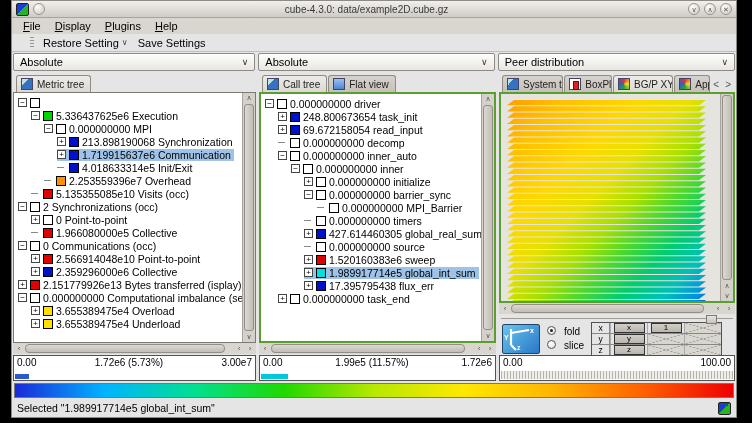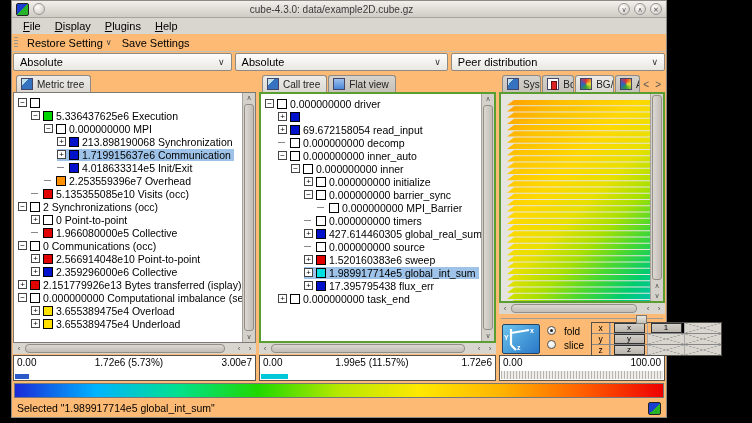--- a/index.html
+++ b/index.html
@@ -1,39 +1,39 @@
 <!DOCTYPE html>
 <html><head>
 <meta charset="utf-8">
 <style>
   html,body{margin:0;padding:0;}
   body{width:752px;height:423px;background:#000;position:relative;
        font-family:"Liberation Sans",sans-serif;color:#000;overflow:hidden;}
-  .window{position:absolute;left:11px;top:0;width:656px;height:418px;
-          background:#fdba74;border:1px solid #8f8b84;box-sizing:border-box;
+  .window{position:absolute;left:11px;top:0;width:726px;height:418px;
+          background:#e5e5e5;border:1px solid #8f8b84;box-sizing:border-box;
           display:flex;flex-direction:column;}
   
   .titlebar{height:16px;flex:none;display:flex;align-items:center;
             background:linear-gradient(#f2f0ec,#cfcbc5);border-bottom:1px solid #a8a49d;
             font-size:10px;padding:0 4px;gap:4px;}
   .applogo{width:11px;height:11px;border-radius:2px;flex:none;
            background:linear-gradient(135deg,#1a3fd0 0 50%,#28b428 50% 100%);
            border:1px solid #222;}
   .tb-circle{width:10px;height:10px;border-radius:50%;flex:none;
              background:radial-gradient(circle at 35% 30%,#fdfdfc,#c9c5bf);
              border:1px solid #9a968f;display:flex;align-items:center;justify-content:center;
              font-size:7px;color:#555;line-height:1;}
   .title-text{flex:1;text-align:center;color:#3a3a3a;white-space:nowrap;overflow:hidden;}
   
   .menubar{height:16px;flex:none;display:flex;align-items:center;font-size:11px;
            background:#d9d5cf;padding-left:4px;}
   .menu-item{padding:0 7px;cursor:default;}
   
   .toolbar{height:17px;flex:none;display:flex;align-items:center;font-size:11px;
-           border-bottom:1px solid #c2beb8;padding-left:2px;gap:2px;}
+           border-bottom:1px solid #c2beb8;padding-left:18px;gap:2px;}
   .tool-handle{width:4px;height:12px;margin-right:3px;
     background:repeating-linear-gradient(#9a968f 0 1px,transparent 1px 3px);}
   .toolbtn{padding:0 4px;display:flex;align-items:center;gap:3px;}
   .dd-arrow{font-size:8px;color:#444;}
   
   .comborow{height:21px;flex:none;display:flex;gap:3px;padding:1px 1px 2px 1px;box-sizing:border-box;}
   .combo{height:18px;box-sizing:border-box;border:1px solid #8f8b84;border-radius:2px;
          background:linear-gradient(#fdfdfc,#e9e7e2);display:flex;align-items:center;
          font-size:11px;padding:0 6px;}
   .combo span.lbl{flex:1;}
@@ -370,20 +370,21 @@
                 <span class="exp">−</span>
                 <span class="sq" style="background: rgb(255, 255, 255);"></span>
                 <span>0.000000000 driver</span>
               </span>
             </div>
             <div class="trow">
               <span style="width: 13px; flex: 0 0 auto;"></span>
               <span class="rowbody">
                 <span class="exp">+</span>
                 <span class="sq" style="background: rgb(0, 17, 204);"></span>
+                <span>248.800673654 task_init</span>
               </span>
             </div>
             <div class="trow">
               <span style="width: 13px; flex: 0 0 auto;"></span>
               <span class="rowbody">
                 <span class="exp">+</span>
                 <span class="sq" style="background: rgb(0, 17, 204);"></span>
                 <span>69.672158054 read_input</span>
               </span>
             </div>

